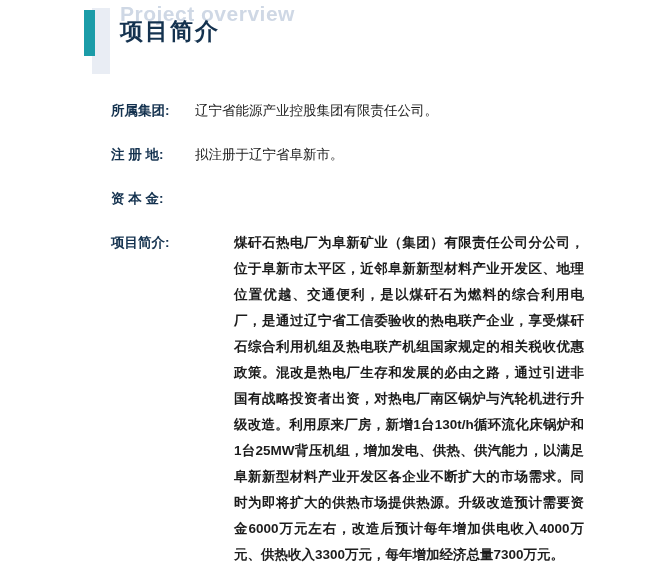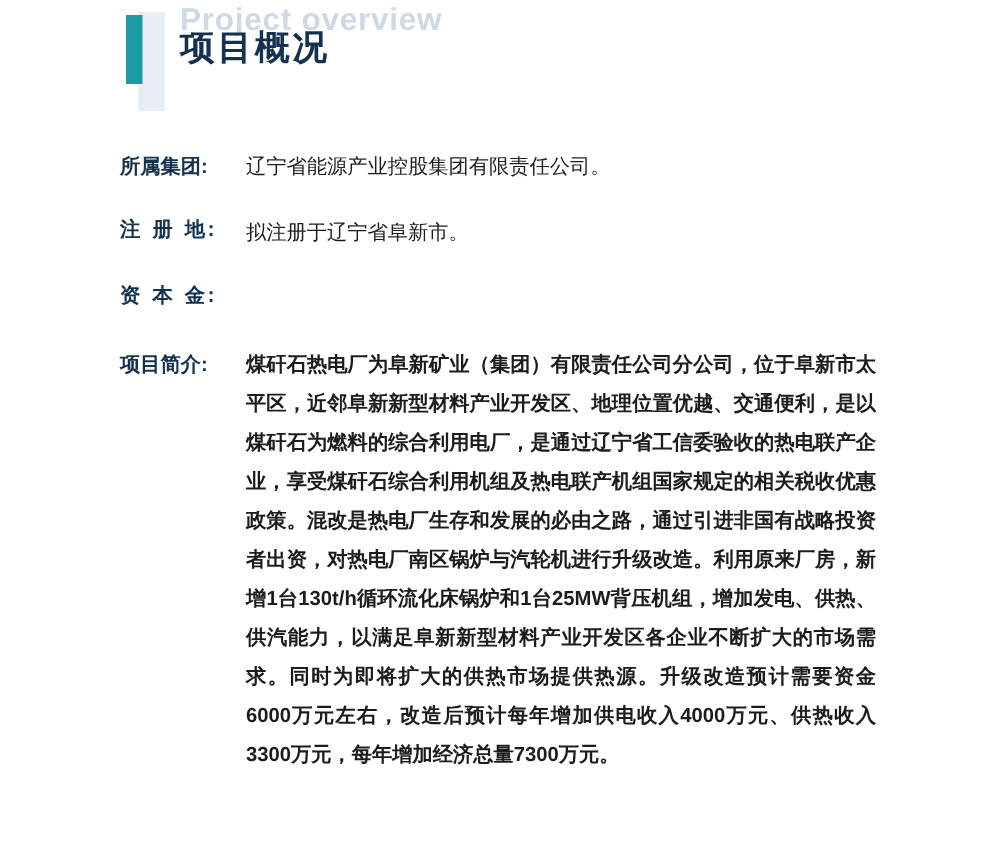--- a/index.html
+++ b/index.html
@@ -79,61 +79,61 @@
   }
   .row {
     display: flex;
     align-items: flex-start;
     margin-bottom: 18px;
   }
   .row-label {
     width: 84px;
     flex: 0 0 auto;
     text-align: left;
-    padding-left: 80px;
+    padding-left: 111px;
     box-sizing: content-box;
     font-size: 13.5px;
     font-weight: bold;
     color: #14324f;
     line-height: 26px;
     white-space: nowrap;
   }
   .row-label-spread {
     letter-spacing: 0;
-    font-family: Liberation Mono, monospace;
   }
   .row-value {
     flex: 1 1 auto;
     padding-right: 88px;
     font-size: 13.5px;
     color: #1c1c1c;
     line-height: 26px;
   }
   .row-value.justify {
     text-align: justify;
     text-justify: inter-ideograph;
     text-align-last: left;
     font-weight: bold;
   }
   .row.last {
     margin-bottom: 0;
+    gap: 39px;
   }
 </style>
 </head>
 <body>
 
 <div class="page">
 
   <div class="header">
     <div class="header-mark">
       <div class="bar-back"></div>
       <div class="bar-front"></div>
     </div>
     <div class="header-ghost">Project overview</div>
-    <div class="header-title">项目概况</div>
+    <div class="header-title">项目简介</div>
   </div>
 
   <div class="content">
 
     <div class="row">
       <div class="row-label">所属集团:</div>
       <div class="row-value">辽宁省能源产业控股集团有限责任公司。</div>
     </div>
 
     <div class="row">

